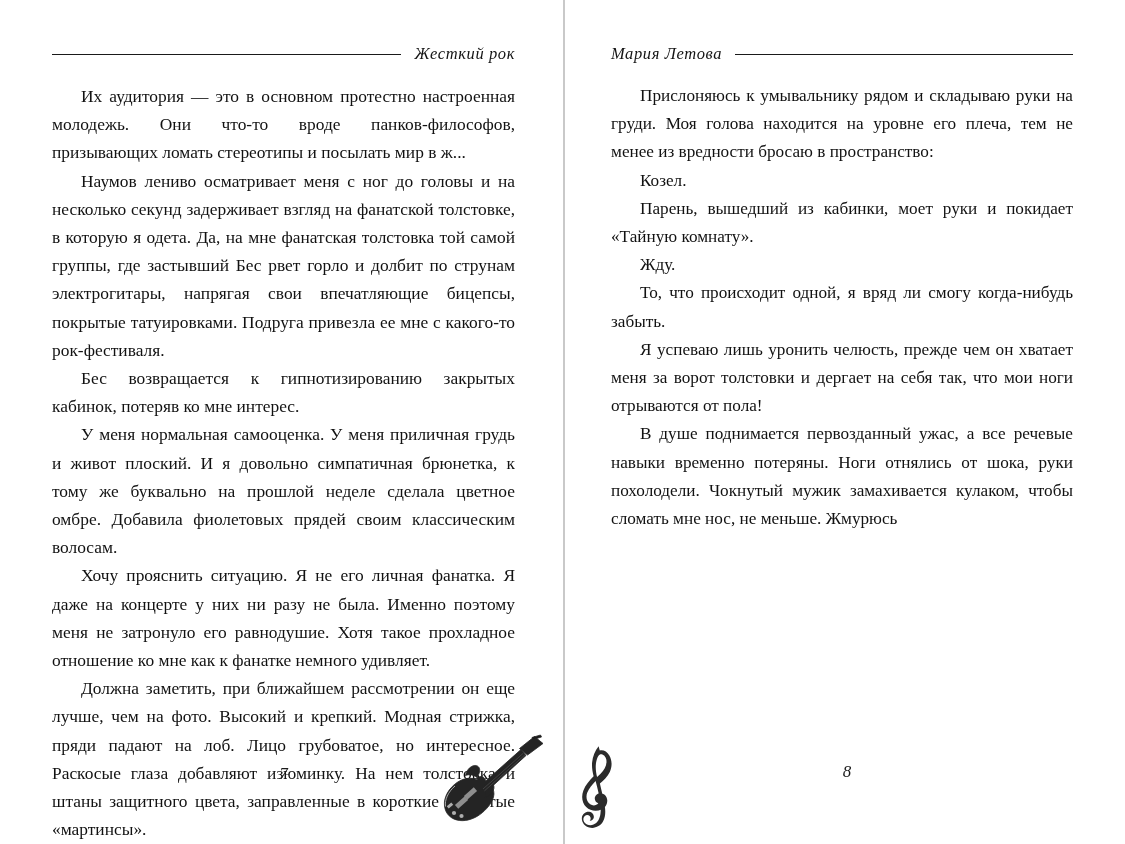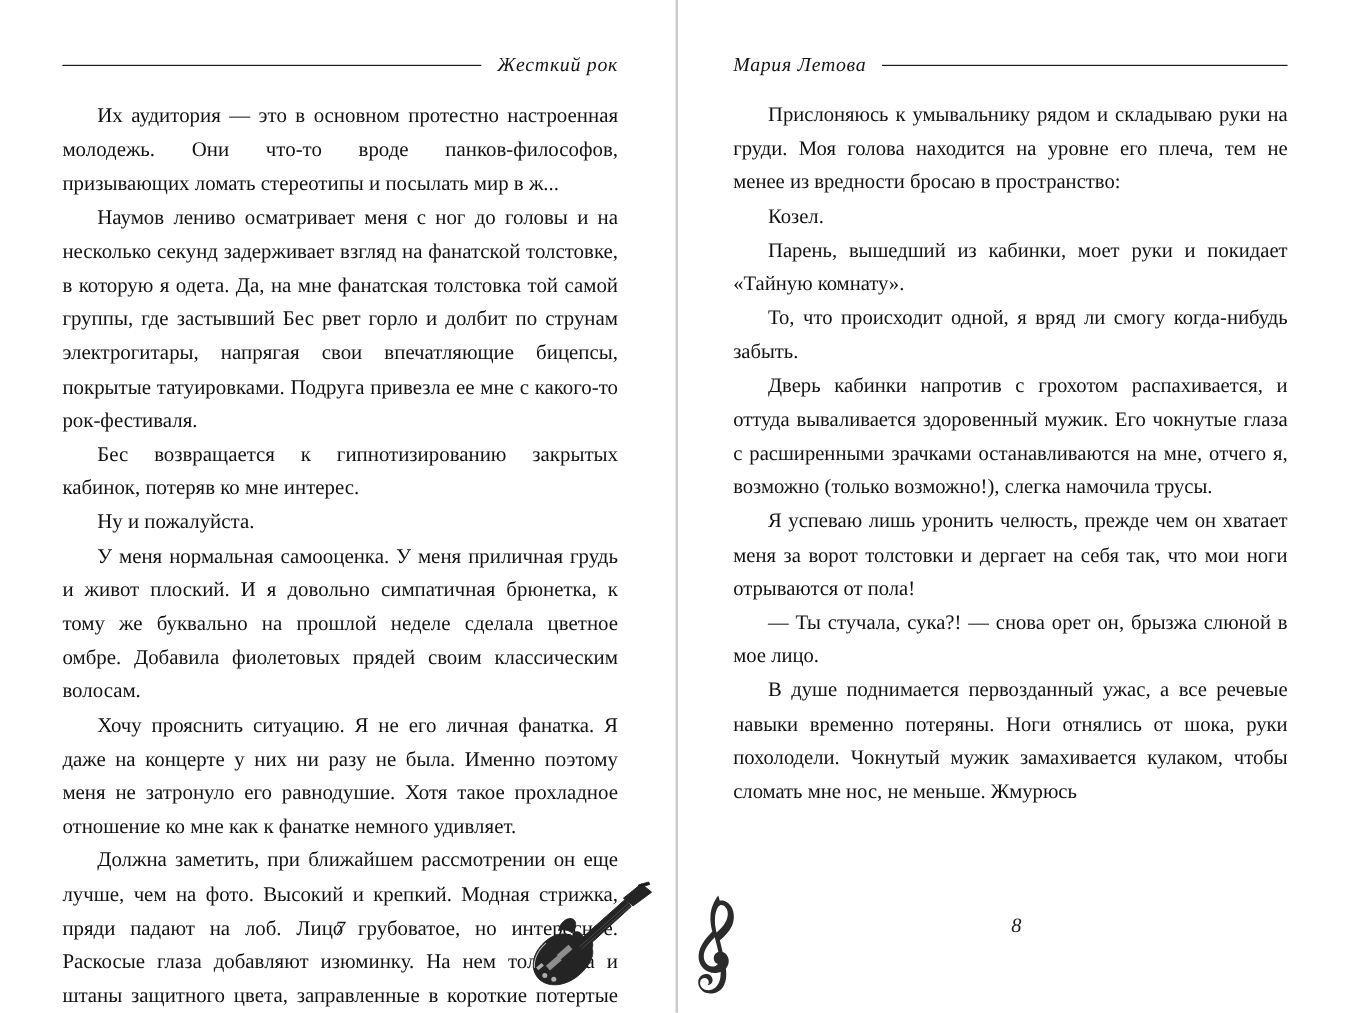--- a/index.html
+++ b/index.html
@@ -128,21 +128,20 @@
 
     <div class="runhead runhead-left">
       <span class="rule"></span>
       <span class="runhead-title">Жесткий рок</span>
     </div>
 
     <div class="body-text">
       <p>Их аудитория — это в основном протестно настроенная молодежь. Они что-то вроде панков-философов, призывающих ломать стереотипы и посылать мир в ж...</p>
       <p>Наумов лениво осматривает меня с ног до головы и на несколько секунд задерживает взгляд на фанатской толстовке, в которую я одета. Да, на мне фанатская толстовка той самой группы, где застывший Бес рвет горло и долбит по струнам электрогитары, напрягая свои впечатляющие бицепсы, покрытые татуировками. Подруга привезла ее мне с какого-то рок-фестиваля.</p>
       <p>Бес возвращается к гипнотизированию закрытых кабинок, потеряв ко мне интерес.</p>
-      <p>Ну и пожалуйста.</p>
       <p>У меня нормальная самооценка. У меня приличная грудь и живот плоский. И я довольно симпатичная брюнетка, к тому же буквально на прошлой неделе сделала цветное омбре. Добавила фиолетовых прядей своим классическим волосам.</p>
       <p>Хочу прояснить ситуацию. Я не его личная фанатка. Я даже на концерте у них ни разу не была. Именно поэтому меня не затронуло его равнодушие. Хотя такое прохладное отношение ко мне как к фанатке немного удивляет.</p>
       <p>Должна заметить, при ближайшем рассмотрении он еще лучше, чем на фото. Высокий и крепкий. Модная стрижка, пряди падают на лоб. Лицо грубоватое, но интересное. Раскосые глаза добавляют изюминку. На нем толстовка и штаны защитного цвета, заправленные в короткие потертые «мартинсы».</p>
       <p>Выглядит круто.</p>
     </div>
 
     <div class="footer">
       <div class="folio folio-left">7</div>
 
       <svg class="ornament-guitar" viewBox="0 0 118 96">
@@ -202,24 +201,23 @@
 
     <div class="runhead runhead-right">
       <span class="runhead-title">Мария Летова</span>
       <span class="rule"></span>
     </div>
 
     <div class="body-text">
       <p>Прислоняюсь к умывальнику рядом и складываю руки на груди. Моя голова находится на уровне его плеча, тем не менее из вредности бросаю в пространство:</p>
       <p>Козел.</p>
       <p>Парень, вышедший из кабинки, моет руки и покидает «Тайную комнату».</p>
+      <p>Жду.</p>
       <p>То, что происходит одной, я вряд ли смогу когда-нибудь забыть.</p>
-      <p>Дверь кабинки напротив с грохотом распахивается, и оттуда вываливается здоровенный мужик. Его чокнутые глаза с расширенными зрачками останавливаются на мне, отчего я, возможно (только возможно!), слегка намочила трусы.</p>
       <p>Я успеваю лишь уронить челюсть, прежде чем он хватает меня за ворот толстовки и дергает на себя так, что мои ноги отрываются от пола!</p>
-      <p>— Ты стучала, сука?! — снова орет он, брызжа слюной в мое лицо.</p>
       <p>В душе поднимается первозданный ужас, а все речевые навыки временно потеряны. Ноги отнялись от шока, руки похолодели. Чокнутый мужик замахивается кулаком, чтобы сломать мне нос, не меньше. Жмурюсь</p>
     </div>
 
     <div class="footer">
       <div class="ornament-clef">
         <svg viewBox="0 0 56 96" width="56" height="96">
           <g fill="#2b2b2b">
             <path d="M27.6 6.2
                      C24.1 10.4 21.6 16.4 21.1 22.4
                      C20.7 27.2 21.4 31.5 22.6 36.2

